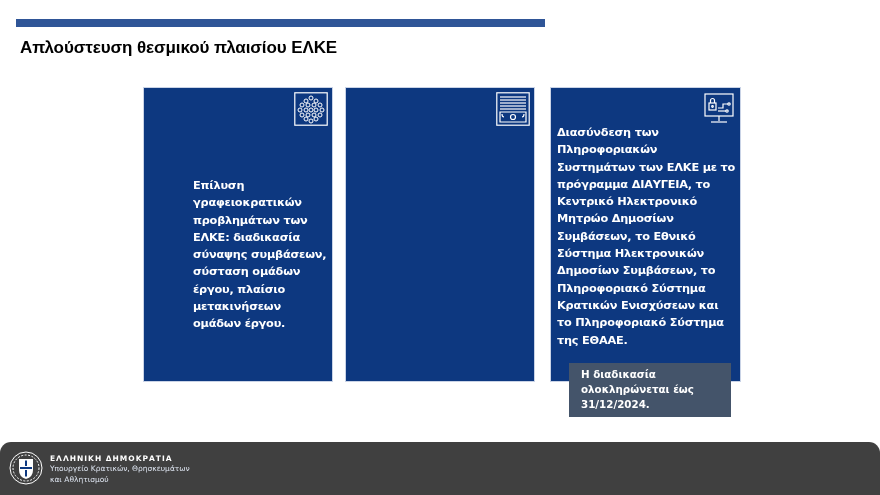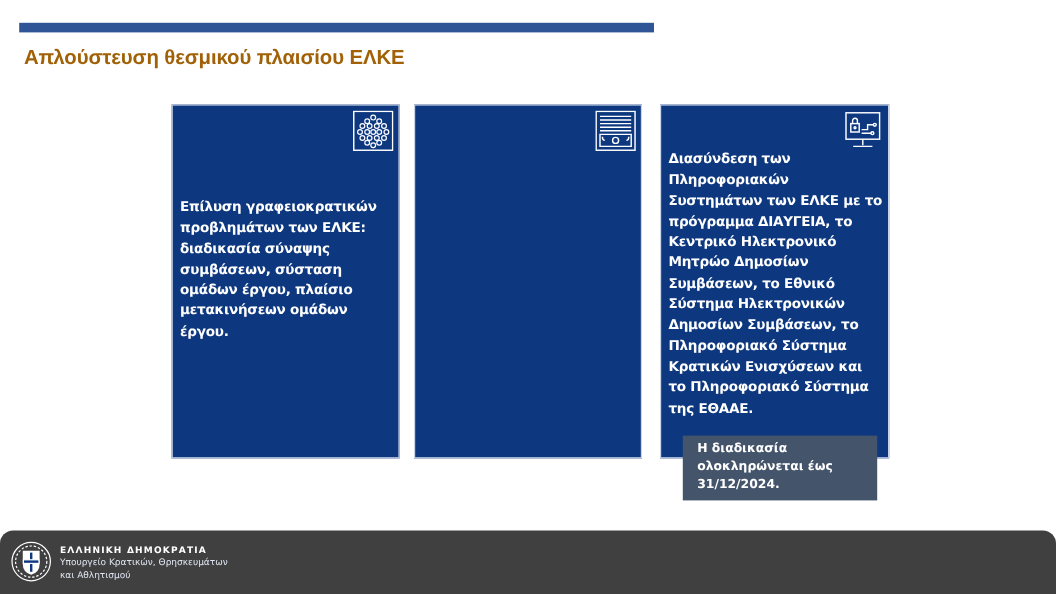--- a/index.html
+++ b/index.html
@@ -1,31 +1,31 @@
 <!DOCTYPE html>
 <html><head>
   <meta charset="utf-8">
   <style>
     * { margin: 0; padding: 0; box-sizing: border-box; }
     html, body { width: 880px; height: 495px; overflow: hidden; background: #ffffff; }
     body { position: relative; font-family: "Liberation Sans", sans-serif; }
 
     .top-bar { position: absolute; left: 16px; top: 19px; width: 529px; height: 8px; background: #2f5597; }
-    .page-title { position: absolute; left: 20px; top: 38px; font-size: 17px; font-weight: bold; color: #a16207; font-family: "Liberation Sans", sans-serif; letter-spacing: -0.1px; }
+    .page-title { position: absolute; left: 20px; top: 38px; font-size: 17px; font-weight: bold; color: #000000; font-family: "Liberation Sans", sans-serif; letter-spacing: -0.1px; }
 
     .card { position: absolute; top: 87px; height: 295px; background: #0d3880; border: 1px solid #c9d3e6; }
     .card-1 { left: 143px; width: 190px; }
     .card-2 { left: 345px; width: 190px; }
     .card-3 { left: 550px; width: 191px; height: 295px; }
 
     .card-icon { position: absolute; top: 4px; right: 4px; width: 34px; height: 34px; }
     .card-icon svg { width: 100%; height: 100%; display: block; }
 
     .card-text { position: absolute; left: 6px; right: 4px; color: #ffffff; font-family: "DejaVu Sans", sans-serif; font-weight: bold; font-size: 11.3px; line-height: 17.3px; letter-spacing: -0.2px; }
-    .card-1 .card-text { top: 76px; }
+    .card-1 .card-text { top: 89px; margin-left: 43px; }
     .card-2 .card-text { top: 89px; }
     .card-3 .card-text { top: 36px; }
 
     .note-box { position: absolute; left: 569px; top: 363px; width: 162px; height: 54px; background: #44546a; color: #ffffff; font-family: "DejaVu Sans", sans-serif; font-weight: bold; font-size: 10.3px; line-height: 15px; padding: 4px 0 12px 12px; }
 
     .footer { position: absolute; left: 0; top: 442px; width: 880px; height: 64px; background: #404040; border-radius: 11px; }
     .emblem { position: absolute; left: 8px; top: 8px; width: 36px; height: 36px; }
     .footer-title { position: absolute; left: 50px; top: 12px; color: #ffffff; font-size: 7.5px; font-weight: bold; letter-spacing: 1px; font-family: "DejaVu Sans", sans-serif; }
     .footer-sub { position: absolute; left: 50px; top: 22px; color: #dfe6f2; font-size: 7.5px; line-height: 10.5px; font-family: "DejaVu Sans", sans-serif; }
   </style>

